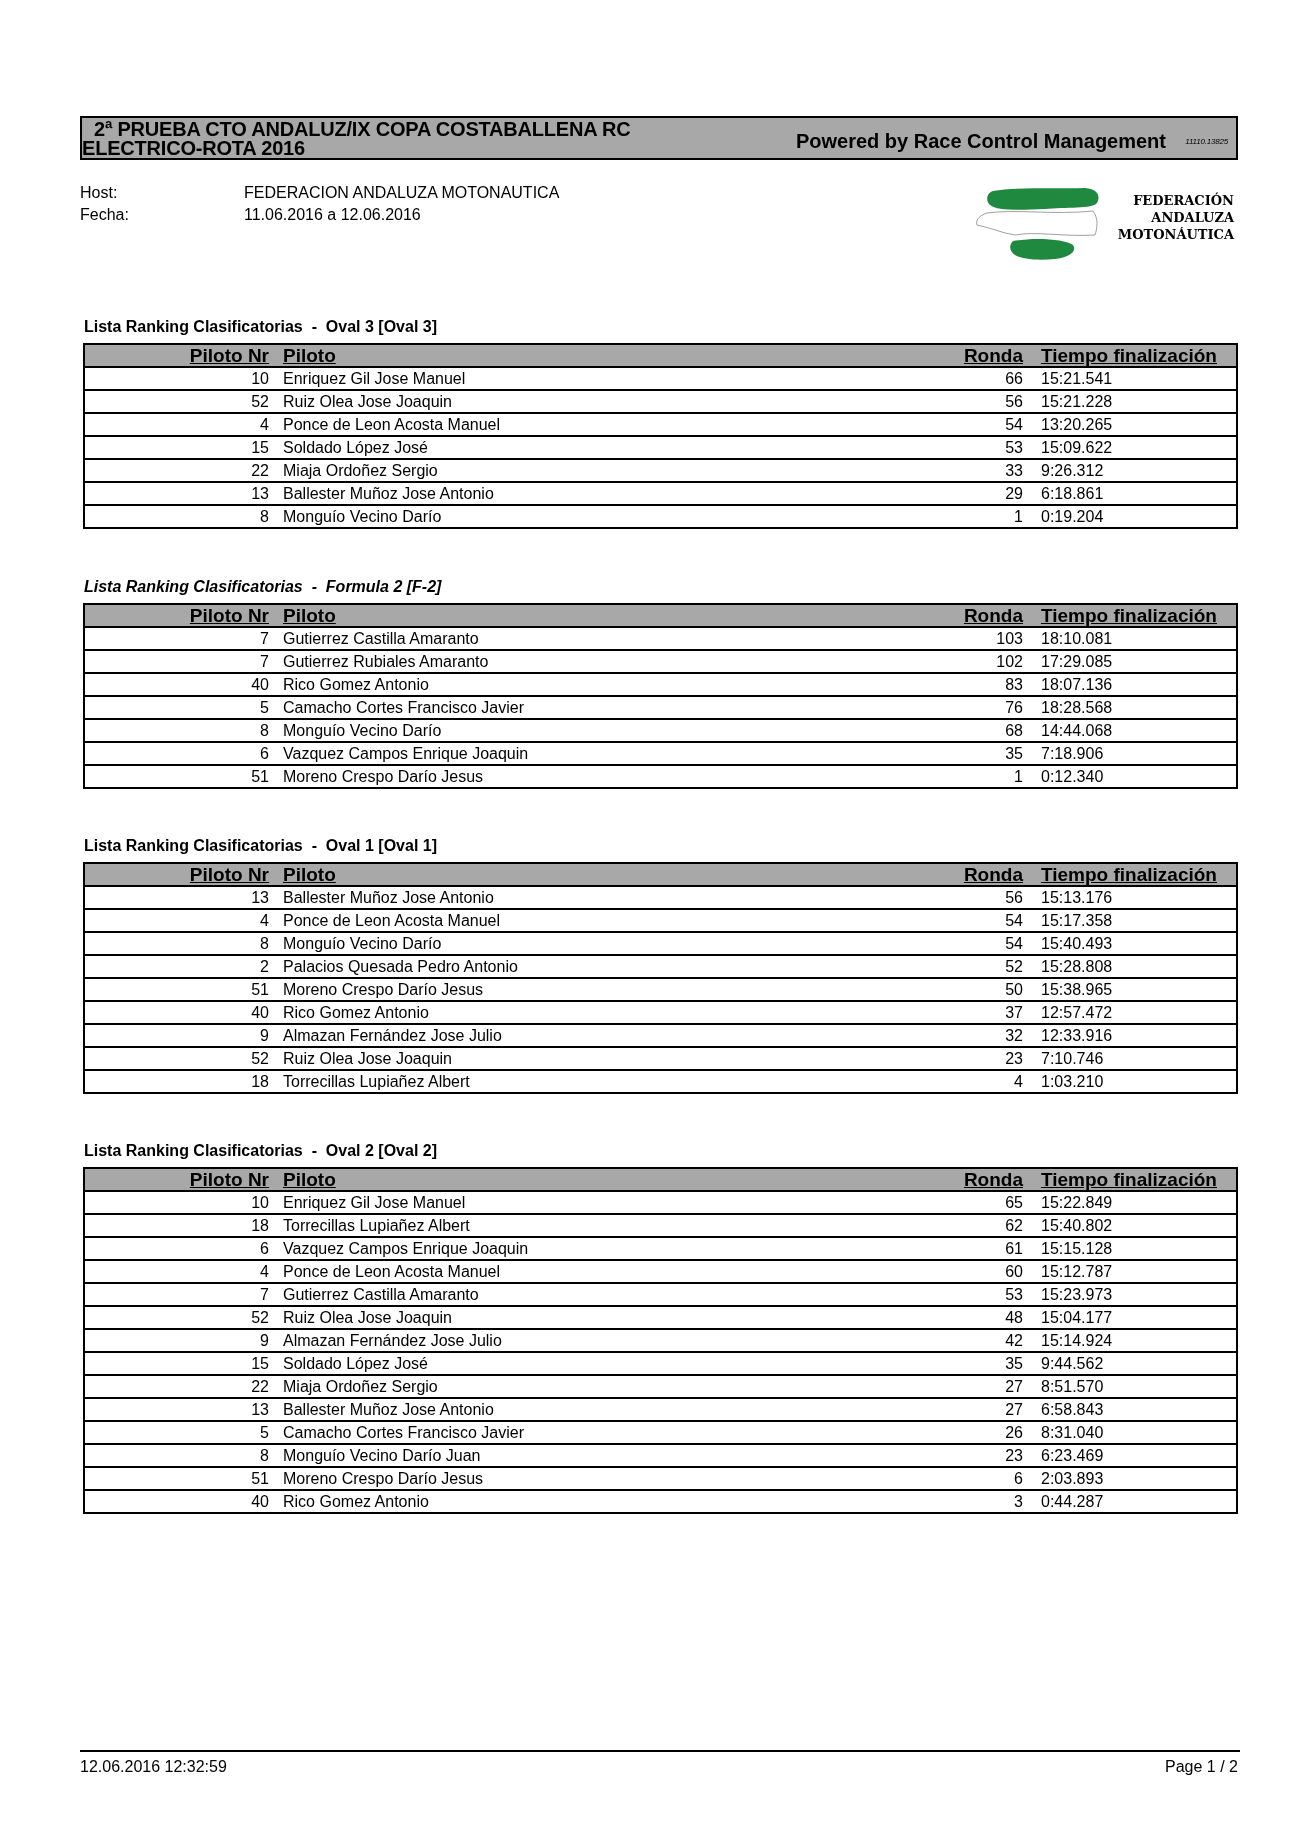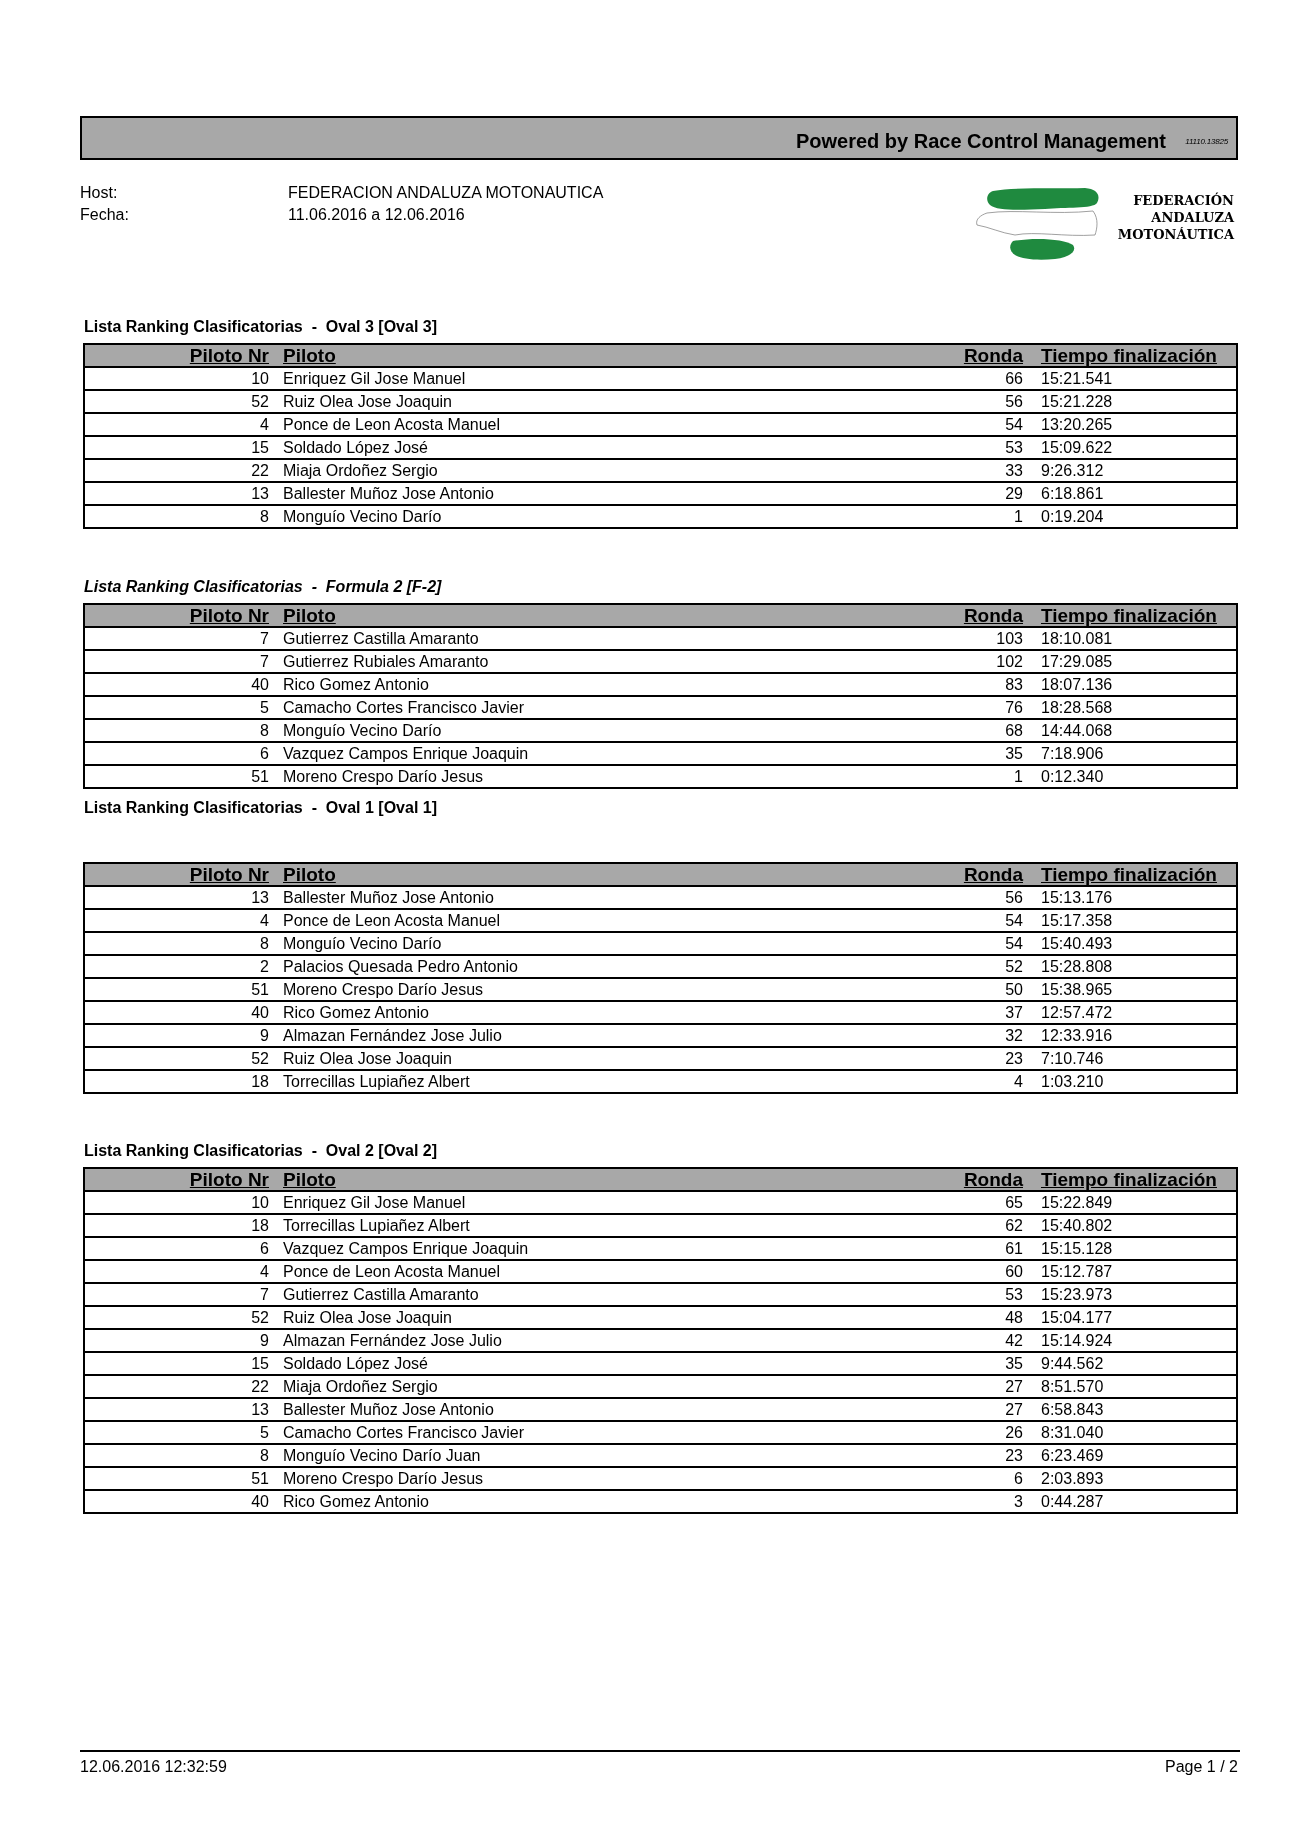--- a/index.html
+++ b/index.html
@@ -6,21 +6,21 @@
   body { width: 1298px; height: 1837px; position: relative; font-family: "Liberation Sans", sans-serif; color: #000; overflow: hidden; }
 
   .title-bar { position: absolute; left: 80px; top: 116px; width: 1158px; height: 44px; background: #a8a8a8; border: 2px solid #000; box-sizing: border-box; }
   .title-main { position: absolute; left: 0; top: 2px; font-weight: bold; font-size: 20px; line-height: 19px; letter-spacing: -0.2px; }
   .title-main .l1 { display: block; padding-left: 12px; }
   .title-main .l2 { display: block; padding-left: 0; }
   .powered { position: absolute; right: 70px; top: 12px; font-weight: bold; font-size: 20px; }
   .version { position: absolute; right: 8px; top: 19px; font-size: 8px; letter-spacing: -0.2px; font-style: italic; }
 
   .info { position: absolute; left: 80px; top: 182px; font-size: 16px; line-height: 22px; }
-  .info .row { display: flex; gap: 44px; }
+  .info .row { display: flex; }
   .info .lbl { width: 164px; }
 
   .logo { position: absolute; left: 975px; top: 185px; width: 260px; height: 82px; }
   .logo-text { position: absolute; left: 1104px; top: 192px; width: 130px; text-align: right; font-family: "DejaVu Serif", serif; font-weight: bold; font-size: 13px; line-height: 17px; }
 
   .section-title { position: absolute; left: 84px; font-weight: bold; font-size: 16px; white-space: pre; }
   table.rank { position: absolute; left: 83px; width: 1155px; border-collapse: collapse; border-left: 2px solid #000; border-right: 2px solid #000; font-size: 16px; }
   table.rank thead tr { background: #a8a8a8; padding-left: 27px; }
   table.rank th { font-weight: bold; font-size: 19px; height: 21px; line-height: 21px; padding: 0; text-decoration: underline; vertical-align: bottom; border-top: 2px solid #000; border-bottom: 2px solid #000; }
   table.rank td { height: 21px; line-height: 21px; padding: 0; border-bottom: 2px solid #000; }
@@ -30,20 +30,24 @@
   .c-time { text-align: left; padding-left: 18px !important; }
 
   .footer-line { position: absolute; left: 80px; top: 1750px; width: 1160px; height: 0; border-top: 2px solid #000; }
   .footer-left { position: absolute; left: 80px; top: 1758px; font-size: 16px; }
   .footer-right { position: absolute; right: 60px; top: 1758px; font-size: 16px; }
 </style>
 </head>
 <body>
 
 <div class="title-bar">
+  <div class="title-main">
+    <span class="l1">2ª PRUEBA CTO ANDALUZ/IX COPA COSTABALLENA RC</span>
+    <span class="l2">ELECTRICO-ROTA 2016</span>
+  </div>
   <div class="powered">Powered by Race Control Management</div>
   <div class="version">11110.13825</div>
 </div>
 
 <div class="info">
   <div class="row">
     <span class="lbl">Host:</span>
     <span>FEDERACION ANDALUZA MOTONAUTICA</span>
   </div>
   <div class="row">
@@ -168,21 +172,21 @@
       </tr>
       <tr>
         <td class="c-nr">51</td>
         <td class="c-pil">Moreno Crespo Darío Jesus</td>
         <td class="c-ronda">1</td>
         <td class="c-time">0:12.340</td>
       </tr>
     </tbody>
 </table>
 
-<div class="section-title" style="top:799px;text-align:right;">Lista Ranking Clasificatorias  -  Oval 1 [Oval 1]</div>
+<div class="section-title" style="top:837px;text-align:right;">Lista Ranking Clasificatorias  -  Oval 1 [Oval 1]</div>
 <table class="rank" style="top:862px;">
   <thead>
       <tr>
     <th class="c-nr">Piloto Nr</th>
     <th class="c-pil">Piloto</th>
     <th class="c-ronda">Ronda</th>
     <th class="c-time" style="text-align:left">Tiempo finalización</th>
   </tr>
     </thead>
   <tbody>

